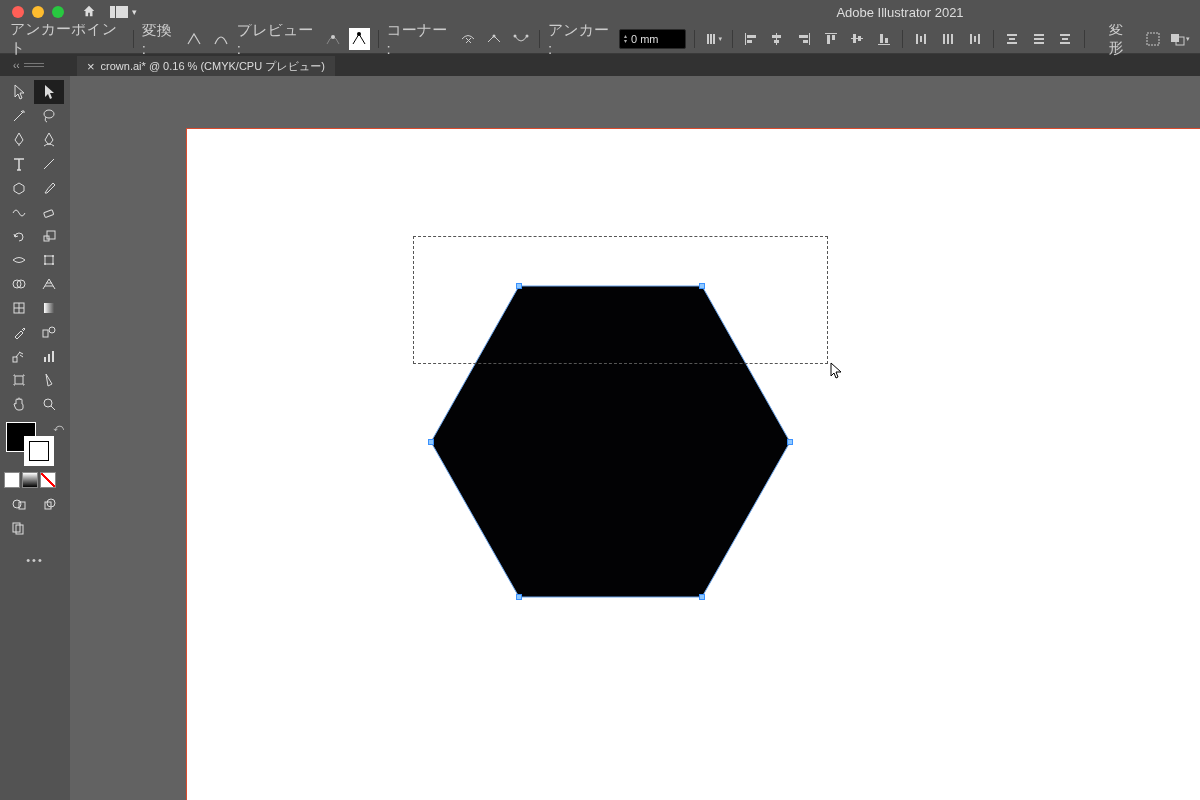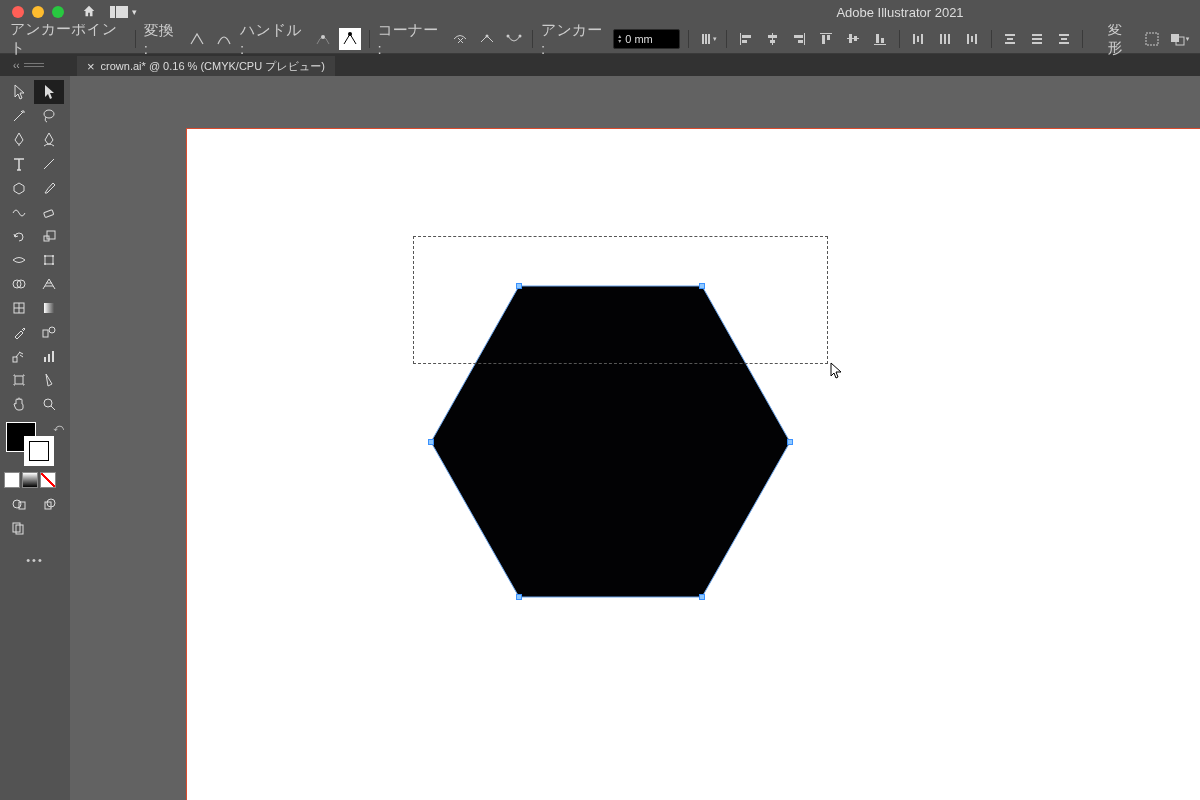--- a/index.html
+++ b/index.html
@@ -91,21 +91,21 @@
   <div class="ctrl-ico">
       <svg width="16" height="14">
         <path d="M2 12 L8 2 L14 12" stroke="#ccc" fill="none" stroke-width="1.2"></path>
       </svg>
     </div>
   <div class="ctrl-ico">
       <svg width="16" height="14">
         <path d="M2 12 Q8 -2 14 12" stroke="#ccc" fill="none" stroke-width="1.2"></path>
       </svg>
     </div>
-  <span class="ctrl-label">ハンドル :</span>
+  <span class="ctrl-label">プレビュー :</span>
   <div class="ctrl-ico">
       <svg width="16" height="14">
         <path d="M2 12 Q8 -2 14 12" stroke="#888" fill="none"></path>
         <circle cx="8" cy="5" r="2" fill="#ccc"></circle>
       </svg>
     </div>
   <div class="ctrl-ico ctrl-sel">
       <svg width="16" height="14">
         <path d="M2 12 L8 2 L14 12" stroke="#000" fill="none"></path>
         <circle cx="8" cy="2" r="2" fill="#000"></circle>

